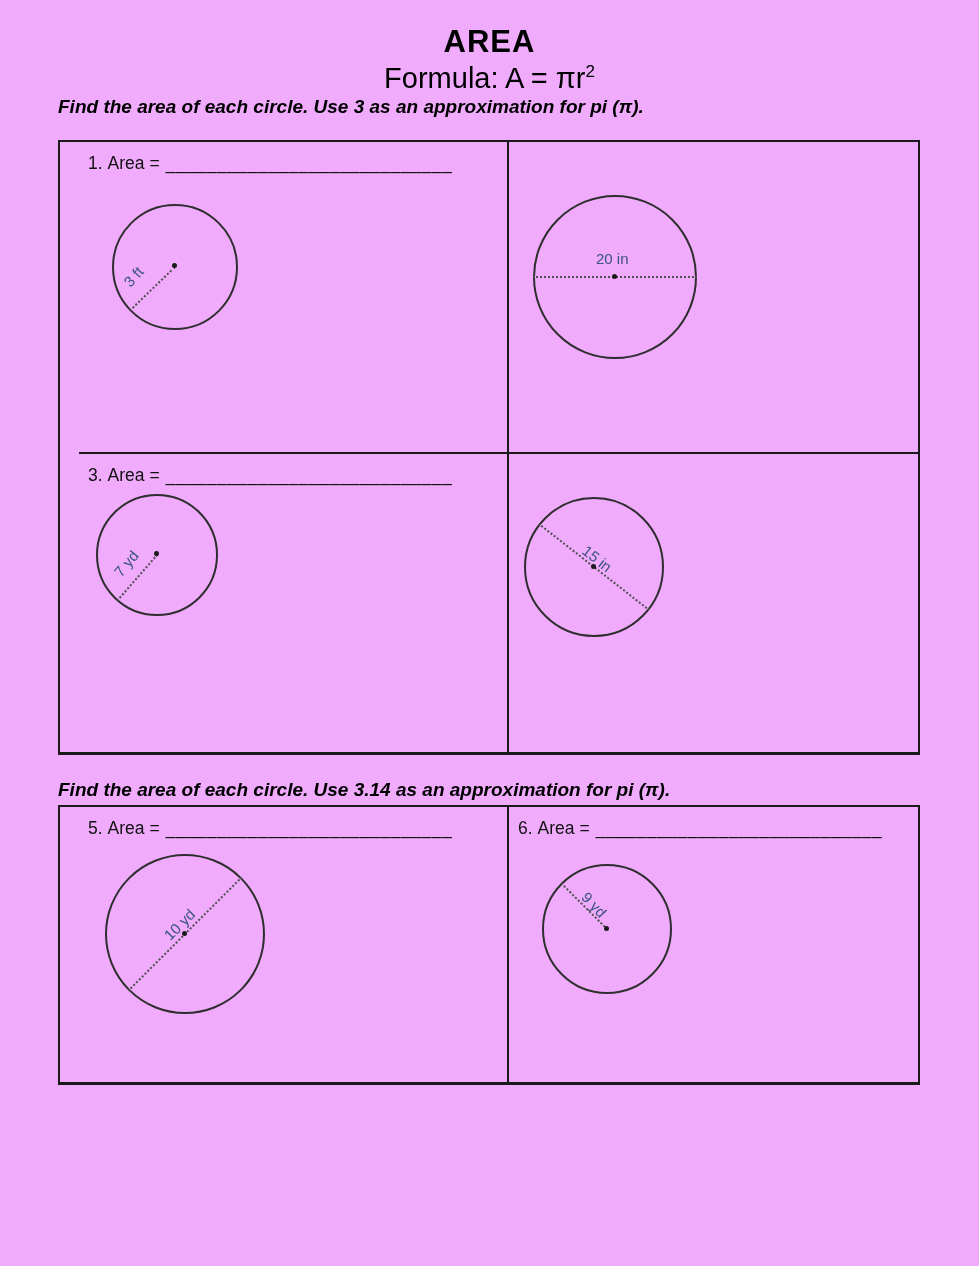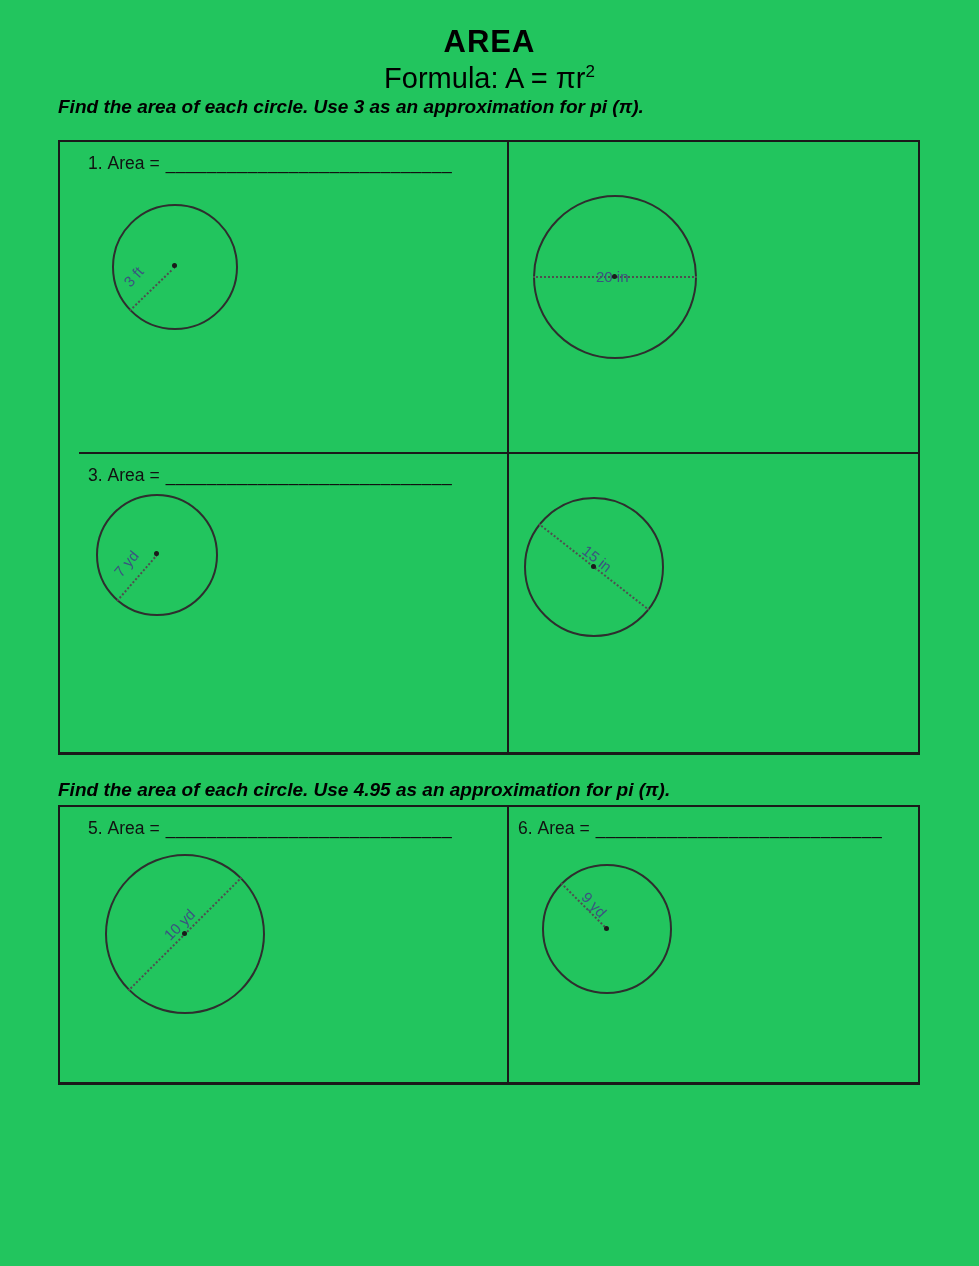--- a/index.html
+++ b/index.html
@@ -6,21 +6,21 @@
     --label-color:#3b5380;
     --stroke:#2e2e2e;
     --dotted:#4f4f4f;
     --border:#1a1a1a;
   }
   *{box-sizing:border-box;margin:0;padding:0;}
   html,body{background:#ffffff;}
   .page{
     position:relative;
     width:979px;height:1266px;
-    background:#22c55e;
+    background:#f0abfc;
     font-family:"Liberation Sans", sans-serif;
     color:#111;
     overflow:hidden;
   }
   .title{
     position:absolute;top:24px;left:0;width:100%;
     text-align:center;
     font-size:31px;font-weight:900;letter-spacing:1px;
     color:#000;
   }
@@ -83,21 +83,21 @@
   }
   
   .c1{left:33px;top:62px;width:126px;height:126px;}
   .l1{left:96px;top:124px;width:63px;transform:rotate(136deg);}
   .d1{left:93px;top:121px;}
   .m1{left:44px;top:126px;transform:rotate(-48deg);}
   
   .c2{left:24px;top:53px;width:164px;height:164px;}
   .l2{left:24px;top:134px;width:164px;}
   .d2{left:103px;top:132px;}
-  .m2{left:87px;top:126px;}
+  .m2{left:87px;top:108px;}
   
   .c3{left:17px;top:40px;width:122px;height:122px;}
   .l3{left:78px;top:100px;width:61px;transform:rotate(131deg);}
   .d3{left:75px;top:97px;}
   .m3{left:33px;top:101px;transform:rotate(-50deg);}
   
   .c4{left:15px;top:43px;width:140px;height:140px;}
   .l4{left:15px;top:112px;width:140px;transform:rotate(38deg);}
   .d4{left:82px;top:110px;}
   .m4{left:72px;top:96px;transform:rotate(38deg);}
@@ -153,21 +153,21 @@
     </div>
 
     <div class="cell last-col last-row">
       <div class="circle c4"></div>
       <div class="dline l4"></div>
       <span class="dot d4"></span>
       <span class="mlabel m4">15 in</span>
     </div>
   </div>
 
-  <div class="instruction instr-2">Find the area of each circle. Use 4.95 as an approximation for pi (π).</div>
+  <div class="instruction instr-2">Find the area of each circle. Use 3.14 as an approximation for pi (π).</div>
 
   <div class="tbl tbl-2">
 
     <div class="cell last-row">
       <div class="prob-line">
         <span class="pnum">5.</span><span class="plabel">Area =</span><span class="blank">____________________________</span>
       </div>
       <div class="circle c5"></div>
       <div class="dline l5"></div>
       <span class="dot d5"></span>

